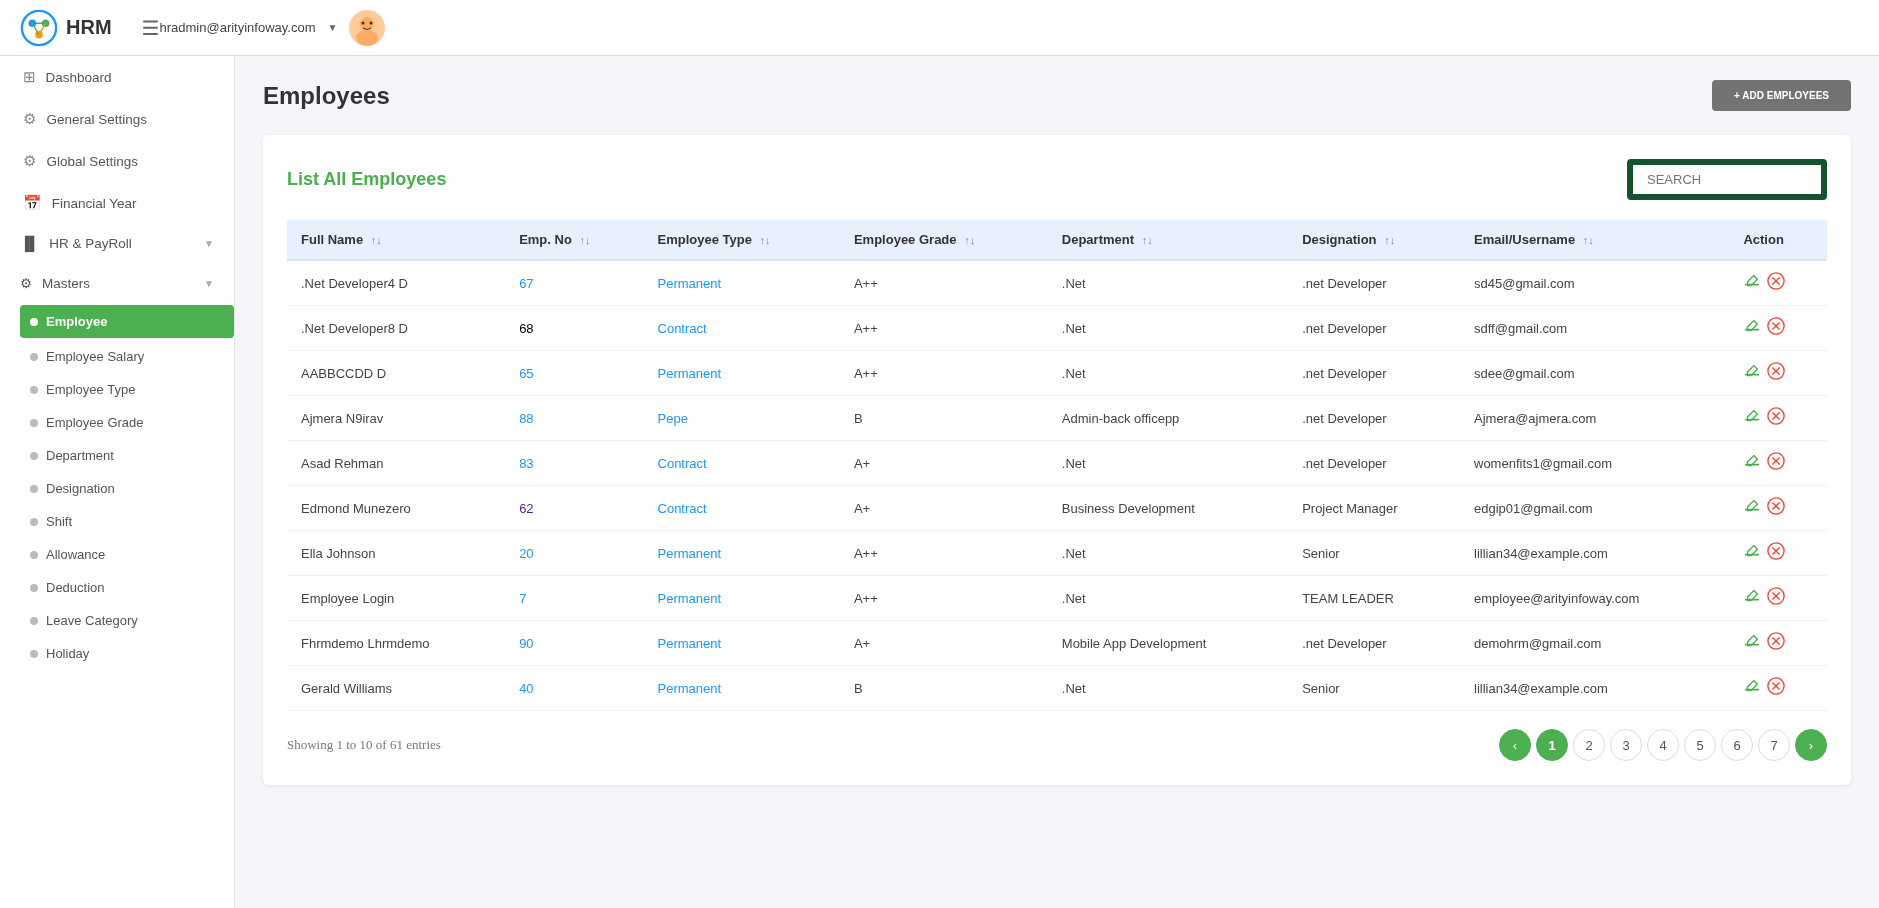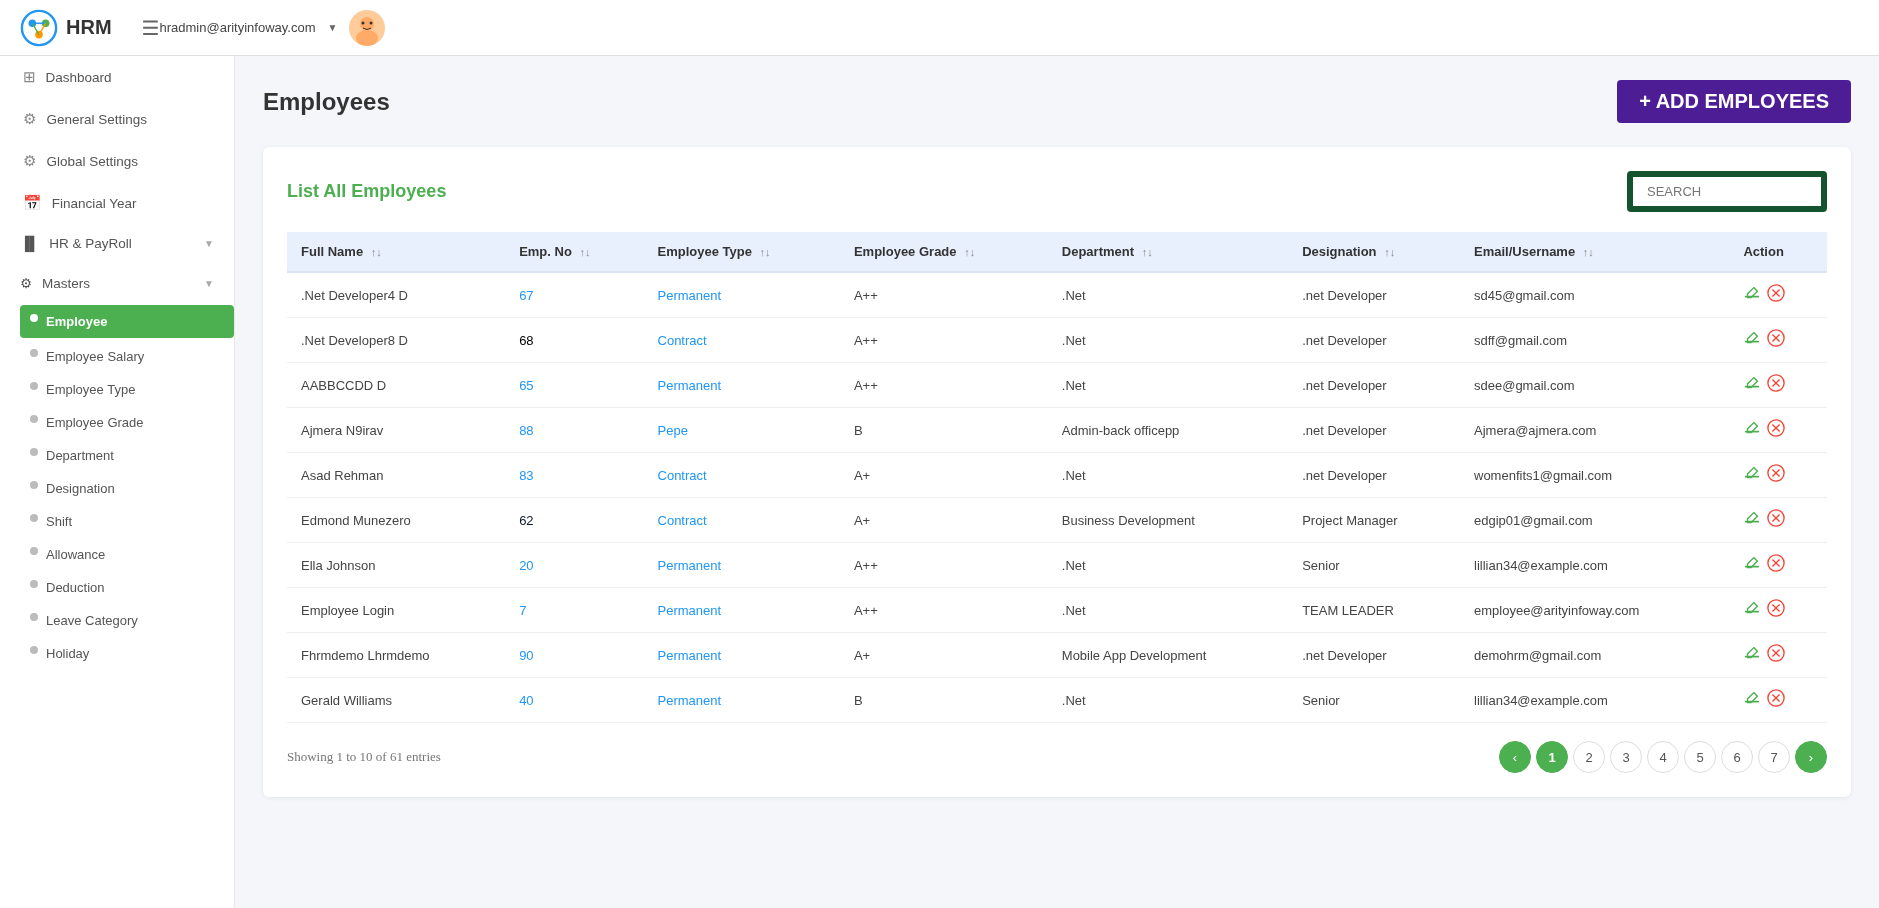--- a/index.html
+++ b/index.html
@@ -32,33 +32,33 @@
       display: flex; align-items: center; gap: 10px;
       padding: 12px 20px; cursor: pointer; color: #555; font-size: 13.5px;
       border-left: 3px solid transparent;
     }
     .sidebar-item .icon { font-size: 15px; color: #888; }
 
     .sidebar-parent { display: flex; align-items: center; gap: 10px; padding: 12px 20px; cursor: pointer; color: #555; font-size: 13.5px; }
     .sidebar-parent .chevron { margin-left: auto; font-size: 10px; color: #aaa; }
 
     .sidebar-sub { padding-left: 20px; }
-    .sidebar-sub-item { display: flex; align-items: flex-start; gap: 8px; padding: 9px 20px 9px 10px; cursor: pointer; color: #555; font-size: 13px; }
+    .sidebar-sub-item { display: flex; align-items: center; gap: 8px; padding: 9px 20px 9px 10px; cursor: pointer; color: #555; font-size: 13px; }
     .sidebar-sub-item.active-sub { color: #4caf50; font-weight: 600; }
     .dot { width: 8px; height: 8px; border-radius: 50%; background: #4caf50; flex-shrink: 0; }
     .dot-gray { width: 8px; height: 8px; border-radius: 50%; background: #bbb; flex-shrink: 0; }
 
     
     .main { flex: 1; overflow-y: auto; padding: 24px 28px; background: #f4f6f9; }
 
     .page-header { display: flex; align-items: center; justify-content: space-between; margin-bottom: 24px; }
     .page-title { font-size: 24px; font-weight: 600; color: #333; }
     .add-btn {
-      background: #4c1d95; color: #fff; border: none; padding: 10px 22px;
-      border-radius: 4px; font-size: 20px; font-weight: 600; cursor: pointer;
+      background: #737373; color: #fff; border: none; padding: 10px 22px;
+      border-radius: 4px; font-size: 10px; font-weight: 600; cursor: pointer;
       display: flex; align-items: center; gap: 6px;
     }
 
     
     .card { background: #fff; border-radius: 6px; padding: 24px; box-shadow: 0 1px 4px rgba(0,0,0,0.07); }
     .card-header { display: flex; align-items: center; justify-content: space-between; margin-bottom: 20px; }
     .card-title { font-size: 18px; color: #333; }
     .card-title span { color: #4caf50; font-weight: 600; }
     .search-input {
       border: 6px solid #14532d; border-radius: 4px; padding: 7px 14px;
@@ -360,21 +360,21 @@
                       <circle cx="10" cy="10" r="9" fill="none" stroke="#f44336" stroke-width="1.5"></circle>
                       <line x1="6" y1="6" x2="14" y2="14" stroke="#f44336" stroke-width="1.5"></line>
                       <line x1="14" y1="6" x2="6" y2="14" stroke="#f44336" stroke-width="1.5"></line>
                     </svg>
         </span>
       </div>
     </td>
   </tr>
             <tr>
     <td>Edmond Munezero</td>
-    <td style="color:#0f172a;">62</td>
+    <td style="color:#4c1d95;">62</td>
     <td style="color:#2196f3;">Contract</td>
     <td>A+</td>
     <td>Business Development</td>
     <td>Project Manager</td>
     <td>edgip01@gmail.com</td>
     <td>
       <div class="action-icons">
         <span class="action-edit" title="Edit">
           <svg width="18" height="18" viewBox="0 0 20 20">
                       <rect x="2" y="13" width="16" height="2" rx="1" fill="#4caf50"></rect>

